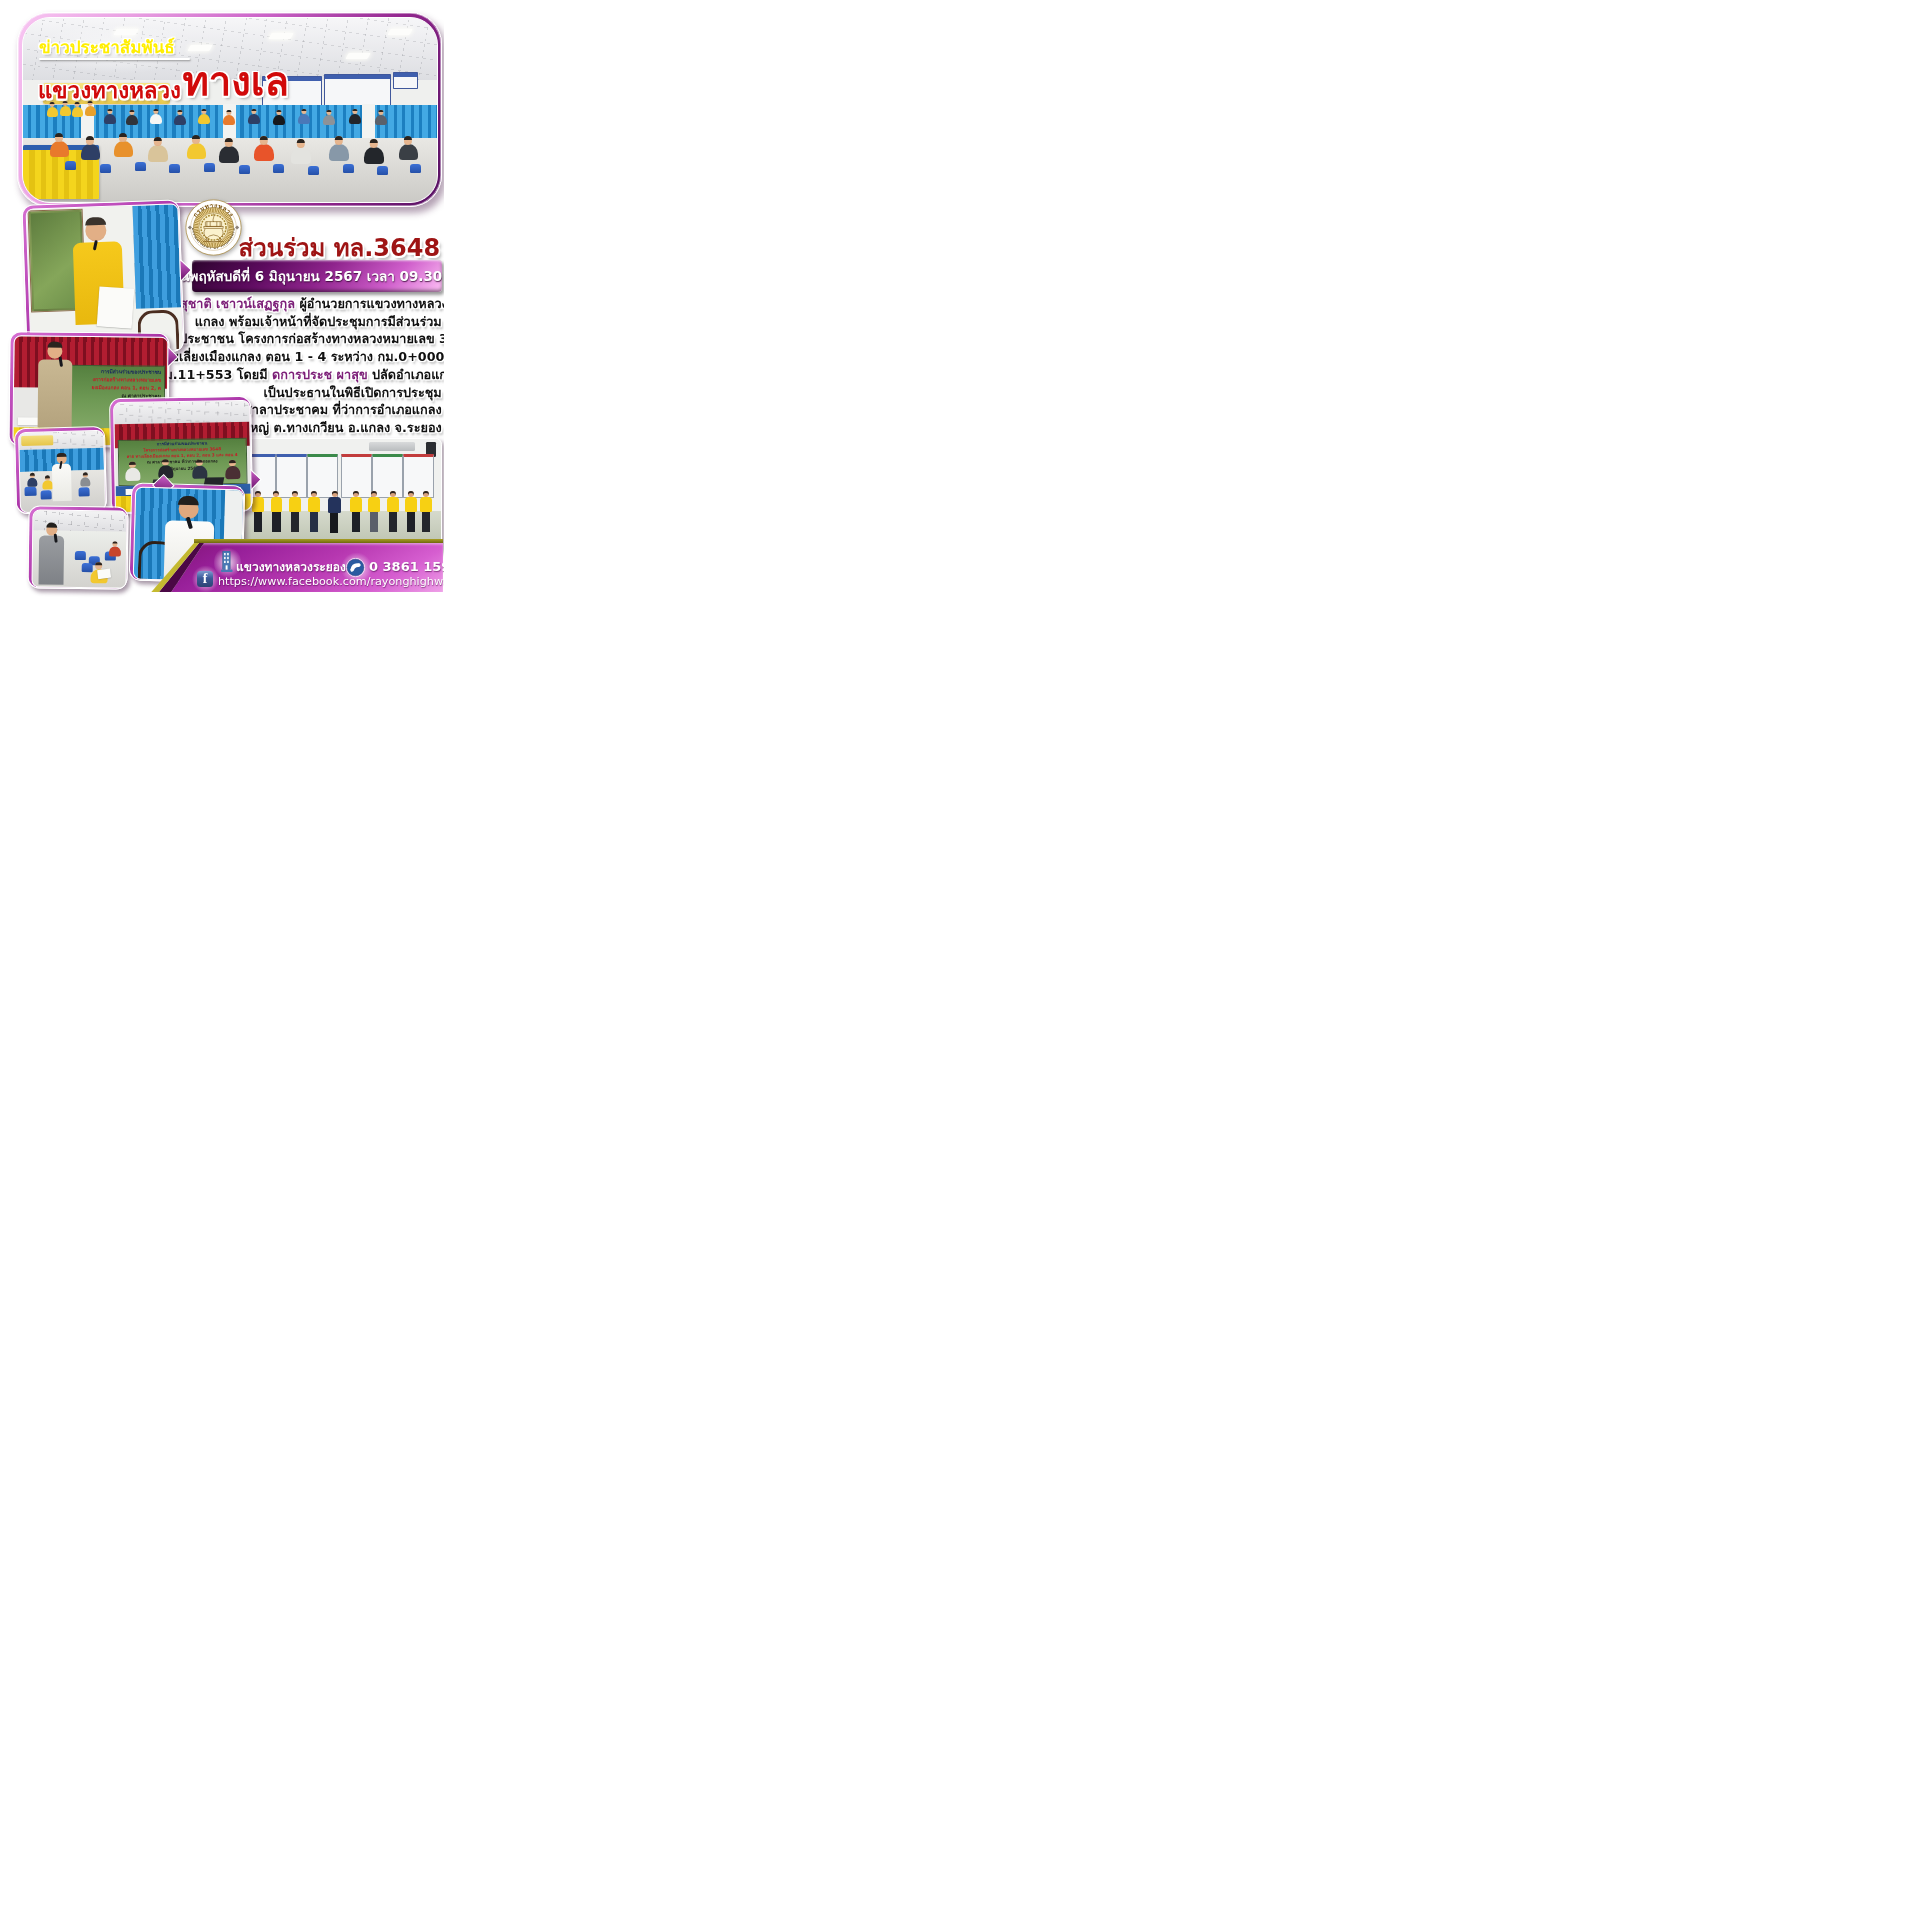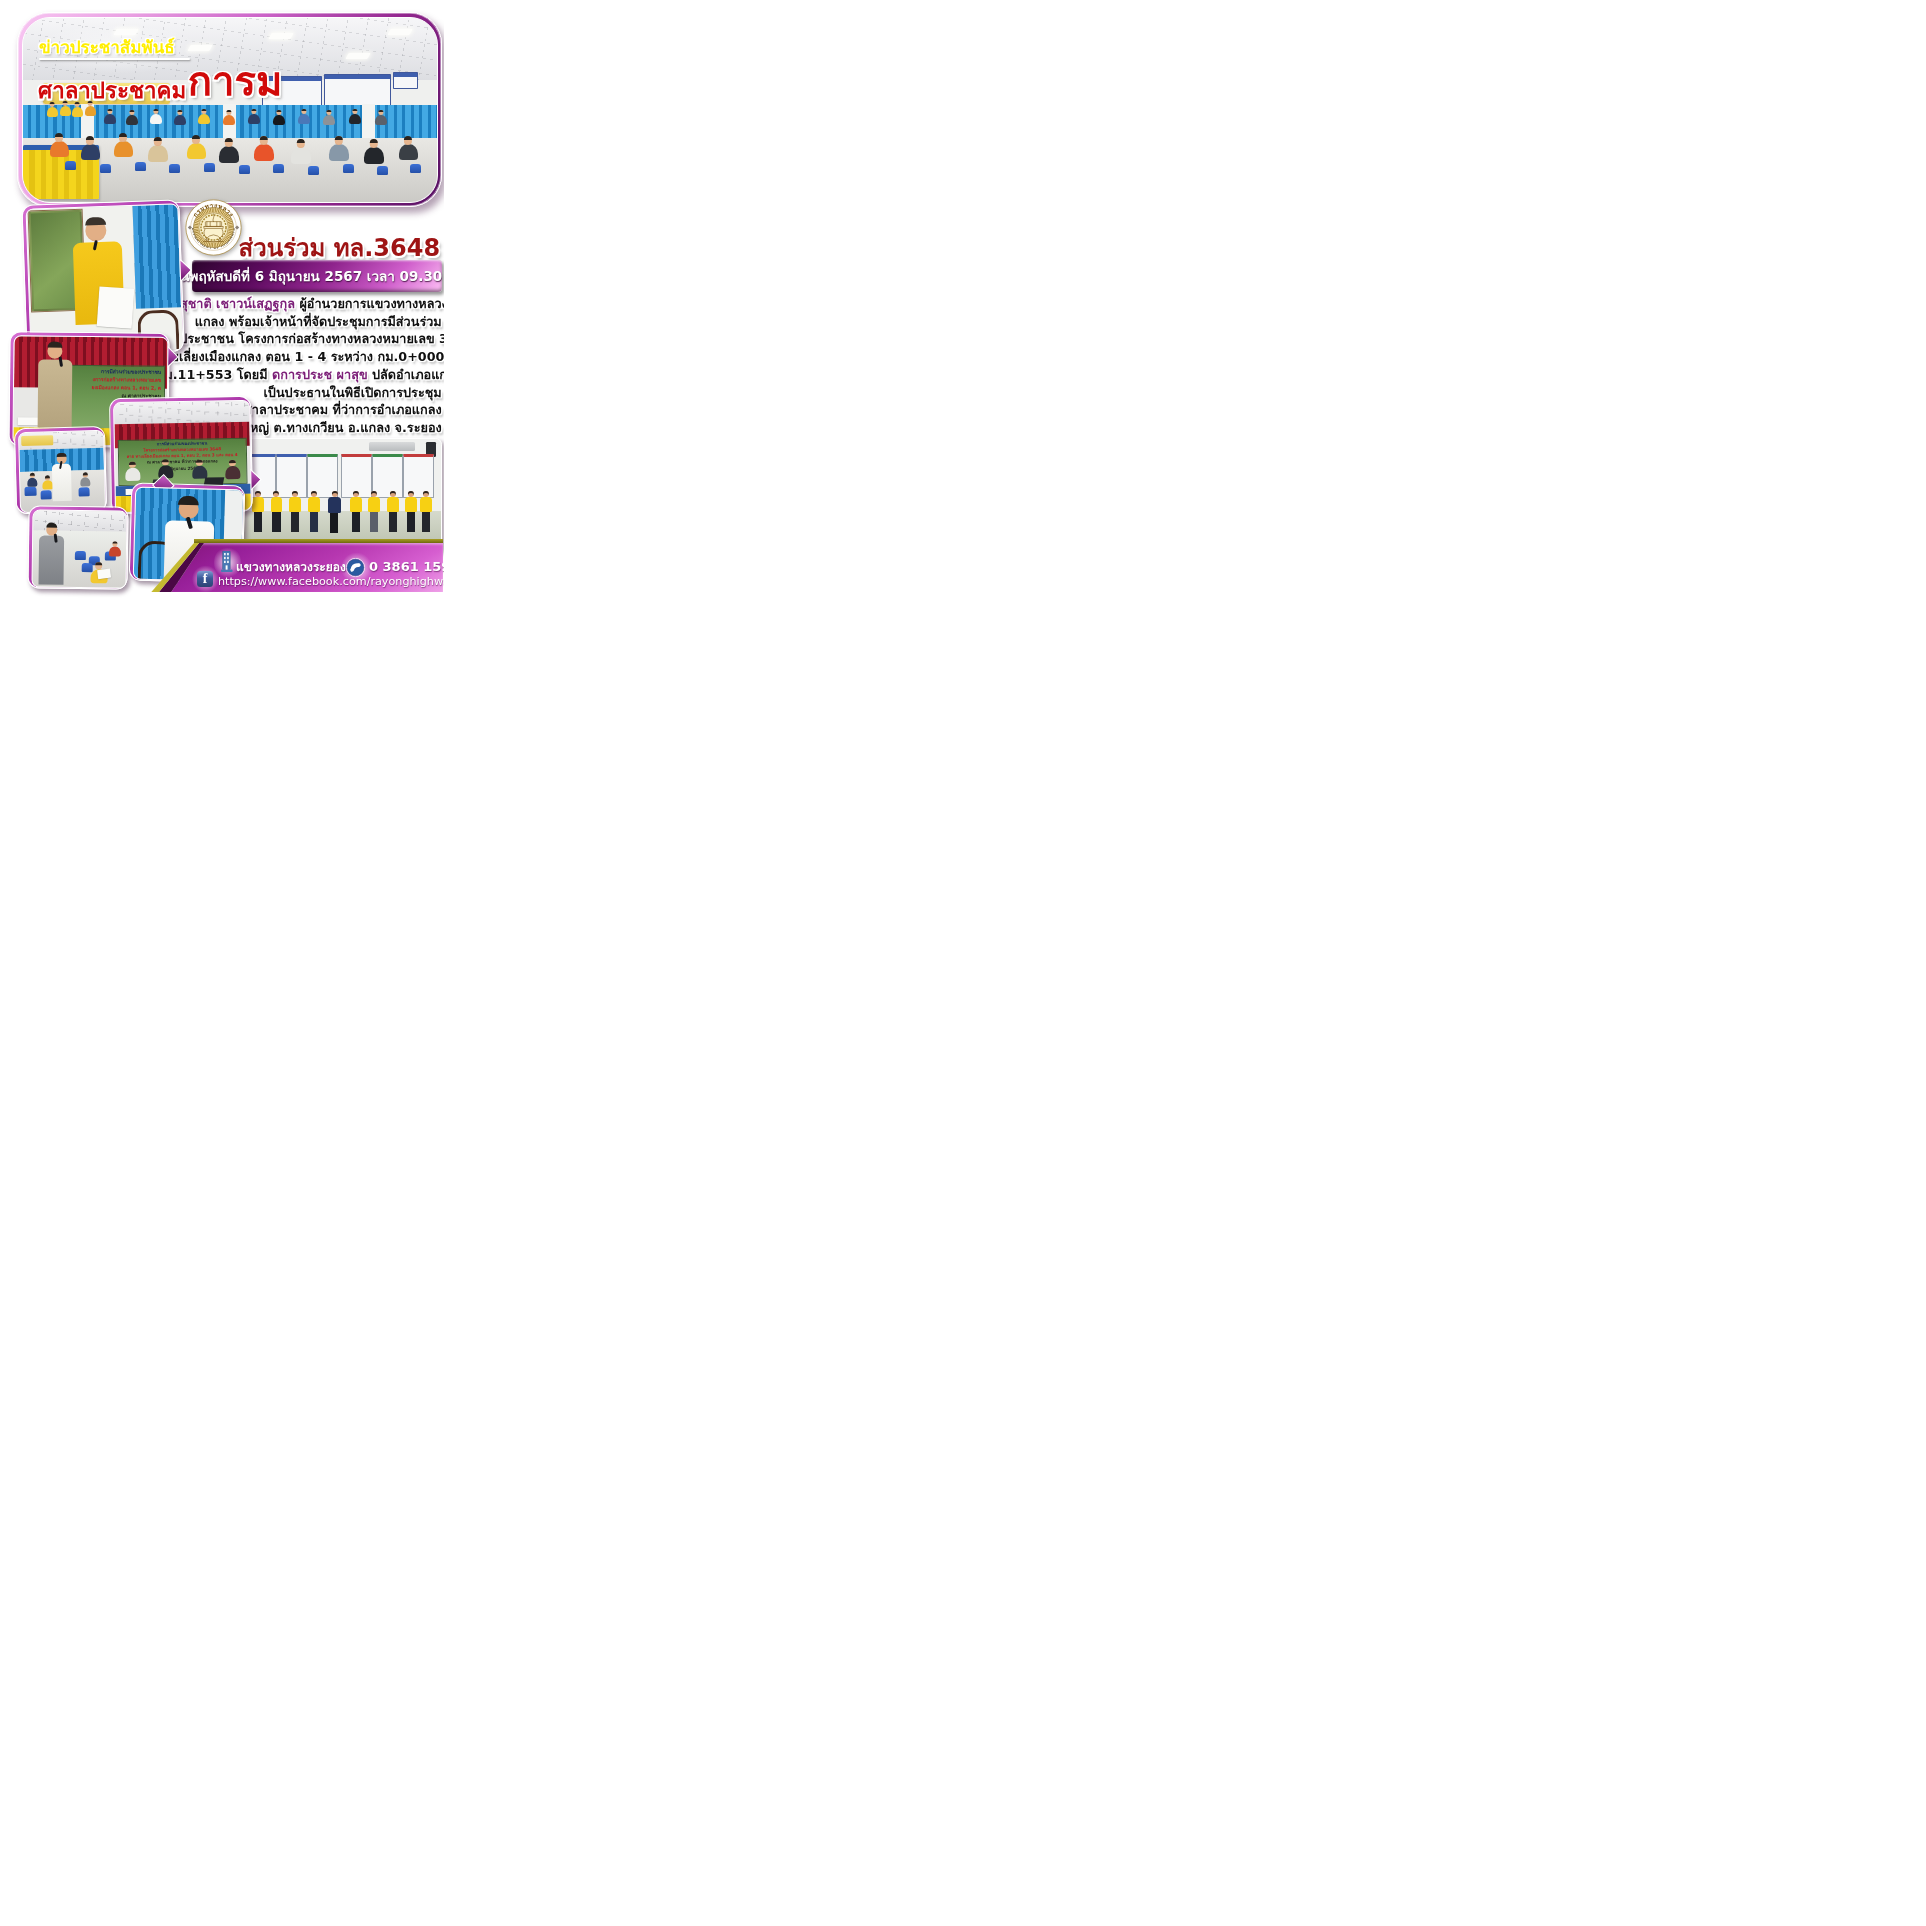--- a/index.html
+++ b/index.html
@@ -221,22 +221,22 @@
           <div class="pp" style="left: 341px; top: 129px; --s: 1.3; --c: #23262b;"></div>
           <div class="pp" style="left: 376px; top: 126px; --s: 1.25; --c: #3a3f45;"></div>
         </div>
     </div>
   </div>
 
   <div class="kicker-glow"></div>
   <div class="kicker">ข่าวประชาสัมพันธ์</div>
   <div class="kicker-line"></div>
   <div class="org-line">
-    <span class="org-prefix">ศาลาประชาคม</span>
-    <span class="org-province">การม</span>
+    <span class="org-prefix">แขวงทางหลวง</span>
+    <span class="org-province">ทางเล</span>
   </div>
 
   <div class="doh-logo">
     <svg viewBox="0 0 160 160" width="59" height="59">
       <circle cx="80" cy="80" r="75" fill="#ffffff" stroke="#a8873a" stroke-width="2"></circle>
       <circle cx="80" cy="80" r="62" fill="none" stroke="#b49455" stroke-width="1"></circle>
       <defs>
         <path id="arcTop" d="M26,80 A54,54 0 0 1 134,80"></path>
         <path id="arcBot" d="M22,80 A58,58 0 0 0 138,80"></path>
       </defs>

